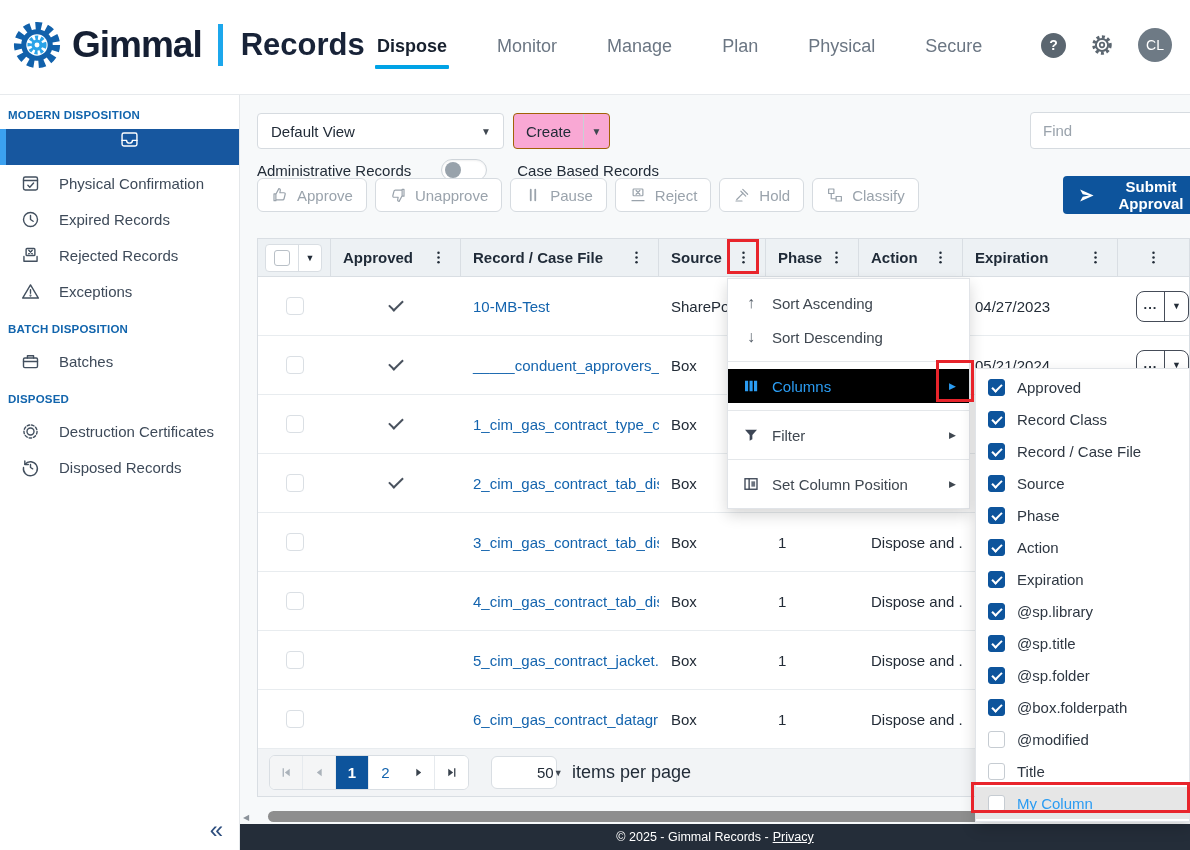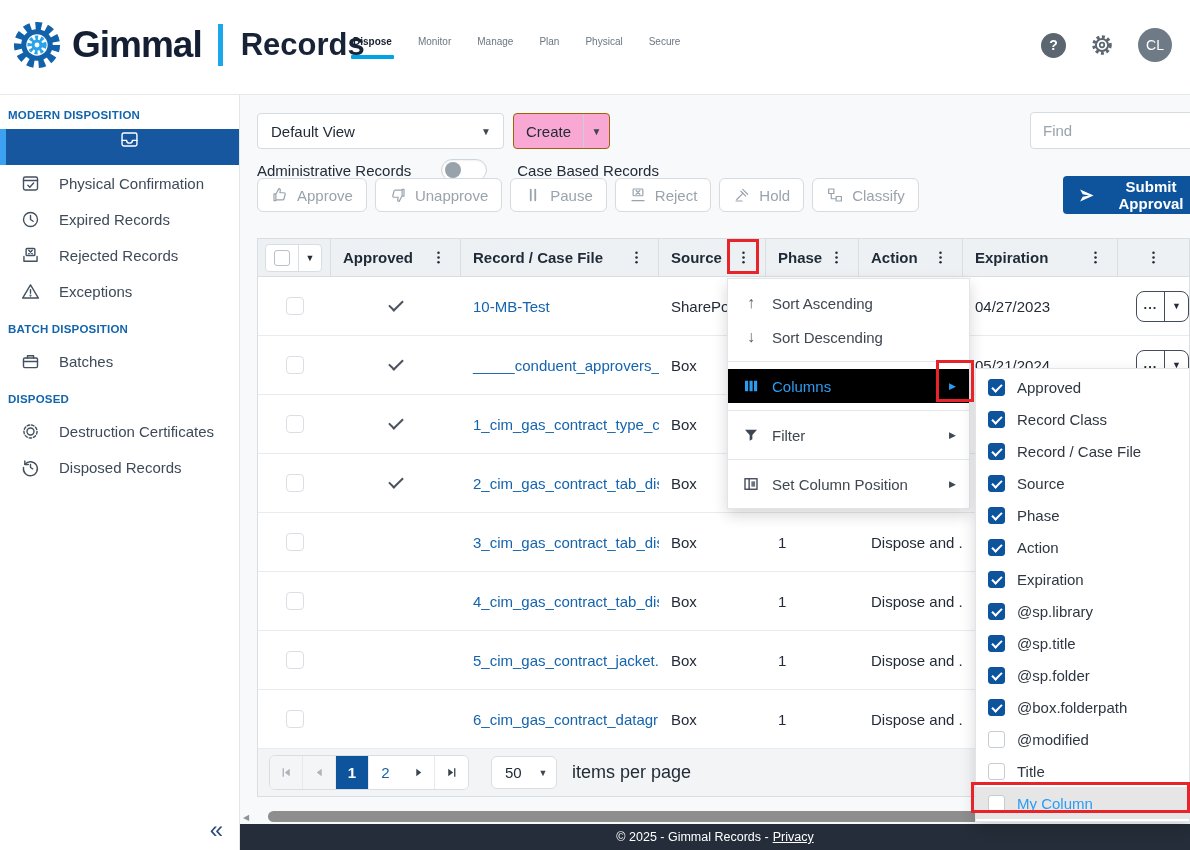--- a/index.html
+++ b/index.html
@@ -6,21 +6,21 @@
   body { font-family:"Liberation Sans", sans-serif; background:#fff; }
   .app { position:relative; width:1190px; height:850px; overflow:hidden; background:#fff; }
 
   
   .topbar { position:absolute; left:0; top:0; width:1190px; height:95px; background:#fff; border-bottom:1px solid #e7eaed; z-index:6; }
   .brand { position:absolute; left:10px; top:18px; display:flex; align-items:center; gap:8px; }
   .brand-name { font-size:37px; font-weight:bold; color:#151f33; letter-spacing:-1px; }
   .brand-divider { width:5px; height:42px; background:#1ca7ec; margin:0 10px 0 8px; }
   .brand-product { font-size:31px; font-weight:600; color:#182338; }
   .nav { position:absolute; left:353px; top:36px; display:flex; gap:26px; }
-  .nav-item { font-size:10px; color:#6b7683; cursor:pointer; padding-bottom:12px; position:relative; }
+  .nav-item { font-size:18px; color:#6b7683; cursor:pointer; padding-bottom:12px; position:relative;margin-left:24px; }
   .nav-item.active { color:#17202e; font-weight:bold; }
   .nav-item.active::after { content:''; position:absolute; left:-2px; right:-2px; bottom:0; height:4px; background:#00a3e6; border-radius:1px; }
   .top-icons { position:absolute; right:18px; top:28px; display:flex; align-items:center; gap:23px; }
   .help-btn { width:25px; height:25px; border-radius:50%; background:#5b6670; color:#fff; font-size:14px; font-weight:bold; display:flex; align-items:center; justify-content:center; cursor:pointer; }
   .gear-btn { cursor:pointer; display:flex; }
   .avatar { width:34px; height:34px; border-radius:50%; background:#6e7a85; color:#fff; font-size:14px; display:flex; align-items:center; justify-content:center; cursor:pointer; }
 
   
   .sidebar { position:absolute; left:0; top:95px; width:240px; height:755px; background:#fff; border-right:1px solid #e4e7ea; z-index:4; }
   .side-heading { font-size:11.5px; font-weight:bold; color:#1265ad; padding:14px 8px 8px 8px; letter-spacing:.2px; }
@@ -76,21 +76,21 @@
   .row-split .rs-caret { width:24px; border-left:1px solid #454c58; display:flex; align-items:center; justify-content:center; font-size:9px; color:#232c37; }
 
   
   .pager { display:flex; align-items:center; height:47px; background:#f2f4f6; padding-left:11px; }
   .pg-group { display:flex; border:1px solid #d9dee3; border-radius:6px; overflow:hidden; background:#fff; }
   .pg-btn { width:33px; height:33px; display:flex; align-items:center; justify-content:center; border-right:1px solid #e6eaee; background:#fff; cursor:pointer; font-size:14px; color:#39424d; }
   .pg-btn:last-child { border-right:none; }
   .pg-btn.disabled { color:#aab2ba; background:#f4f5f6; cursor:default; }
   .pg-btn.page-num { font-size:15px; color:#1464ae; }
   .pg-btn.page-num.current { background:#0d549c; color:#fff; font-weight:bold; }
-  .pg-size { margin-left:22px; width:66px; height:33px; background:#fff; border:1px solid #d9dee3; border-radius:6px; display:flex; align-items:center; cursor:pointer; }
+  .pg-size { margin-left:22px; width:66px; height:33px; background:#fff; border:1px solid #d9dee3; border-radius:6px; display:flex; align-items:center; cursor:pointer;padding-left:32px; }
   .pg-size .ps-label { flex:1; padding-left:13px; font-size:15px; color:#222c38; }
   .pg-size .ps-caret { width:26px; text-align:center; font-size:9px; color:#3f4750; }
   .pg-suffix { margin-left:15px; font-size:18px; color:#222c38; }
 
   
   .hscroll { position:absolute; left:0px; top:715px; width:950px; height:14px; z-index:2; }
   .hs-arrow { position:absolute; left:3px; top:3px; font-size:8px; color:#8b9299; }
   .hs-thumb { position:absolute; left:28px; top:1px; width:910px; height:11px; background:#8e8e8e; border-radius:6px; }
   .footer { position:absolute; left:240px; top:824px; width:950px; height:26px; background:#242d39; color:#fff; display:flex; align-items:center; justify-content:center; font-size:12.5px; z-index:3; }
   .footer a { color:#fff; text-decoration:underline; margin-left:4px; cursor:pointer; }

